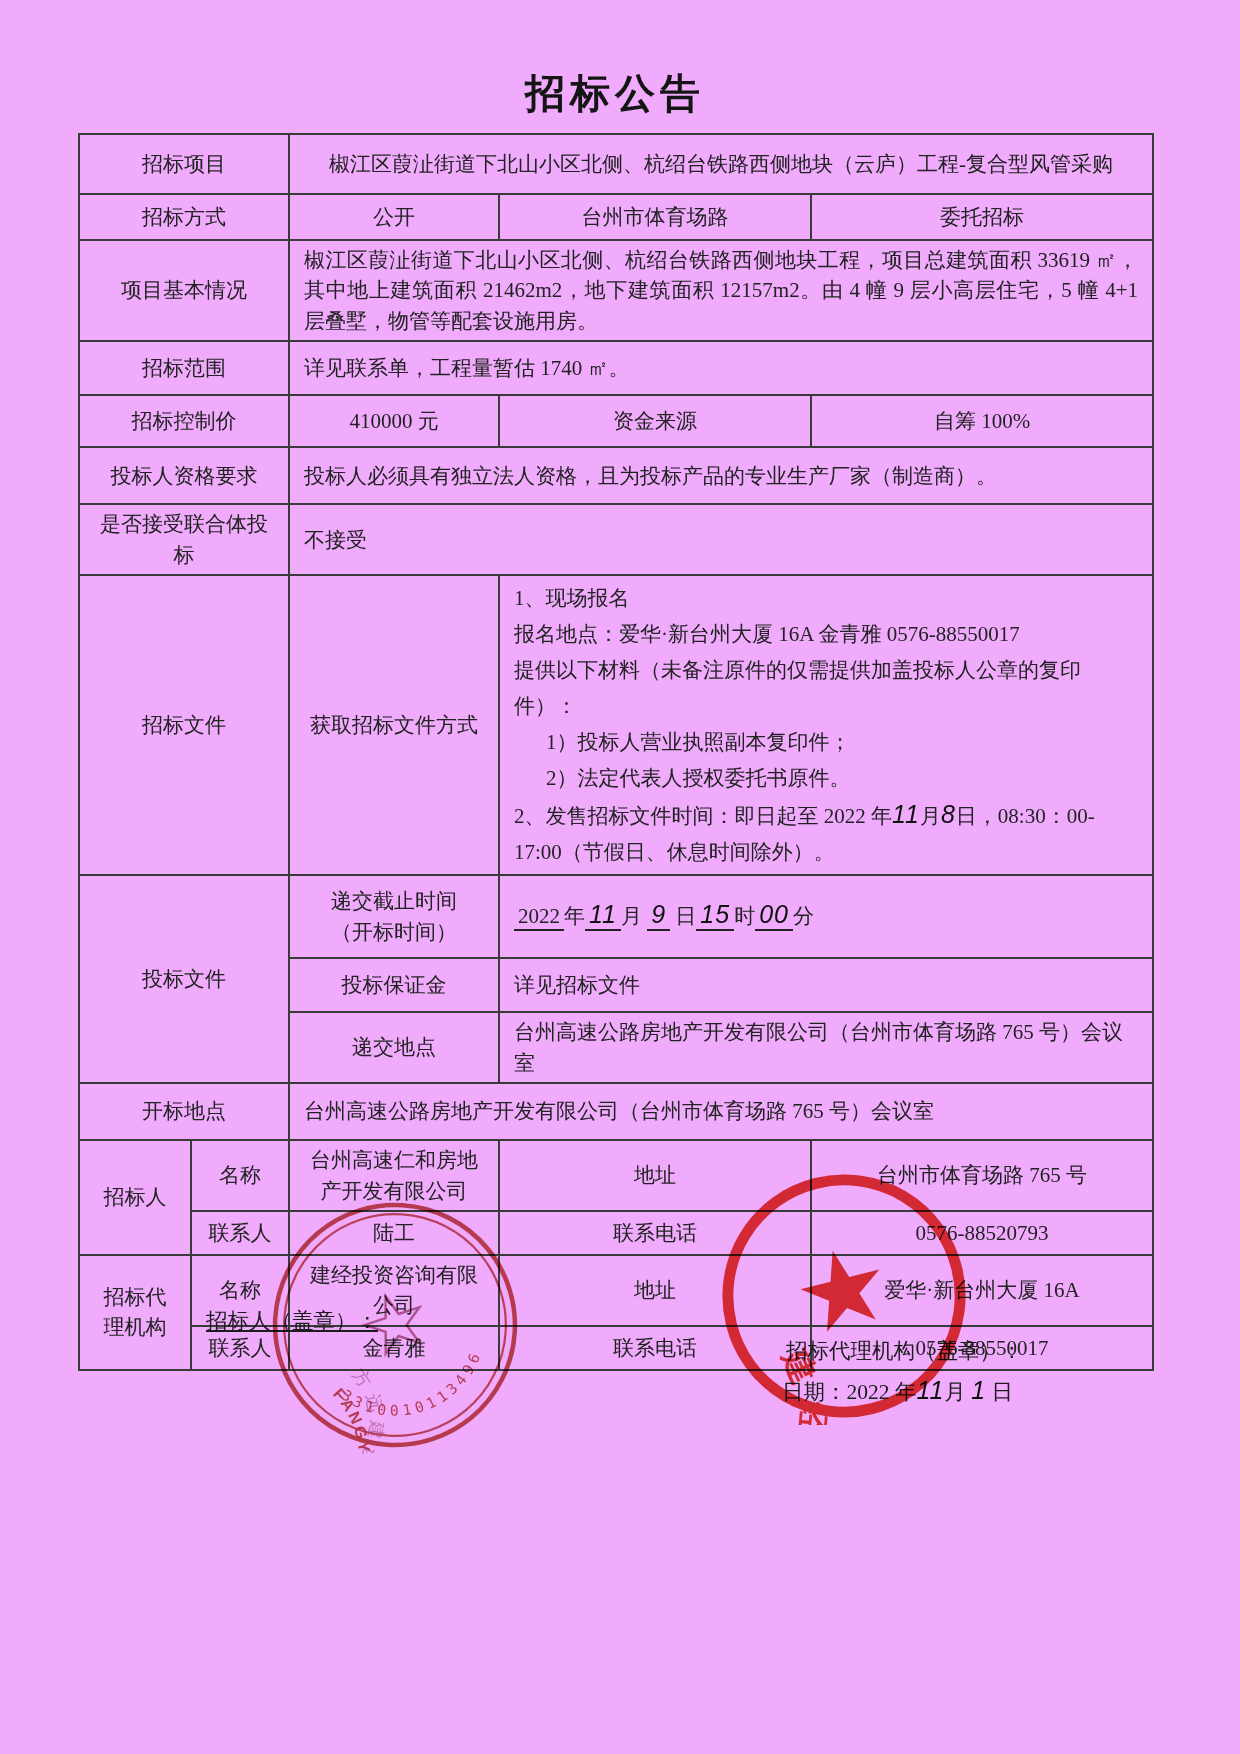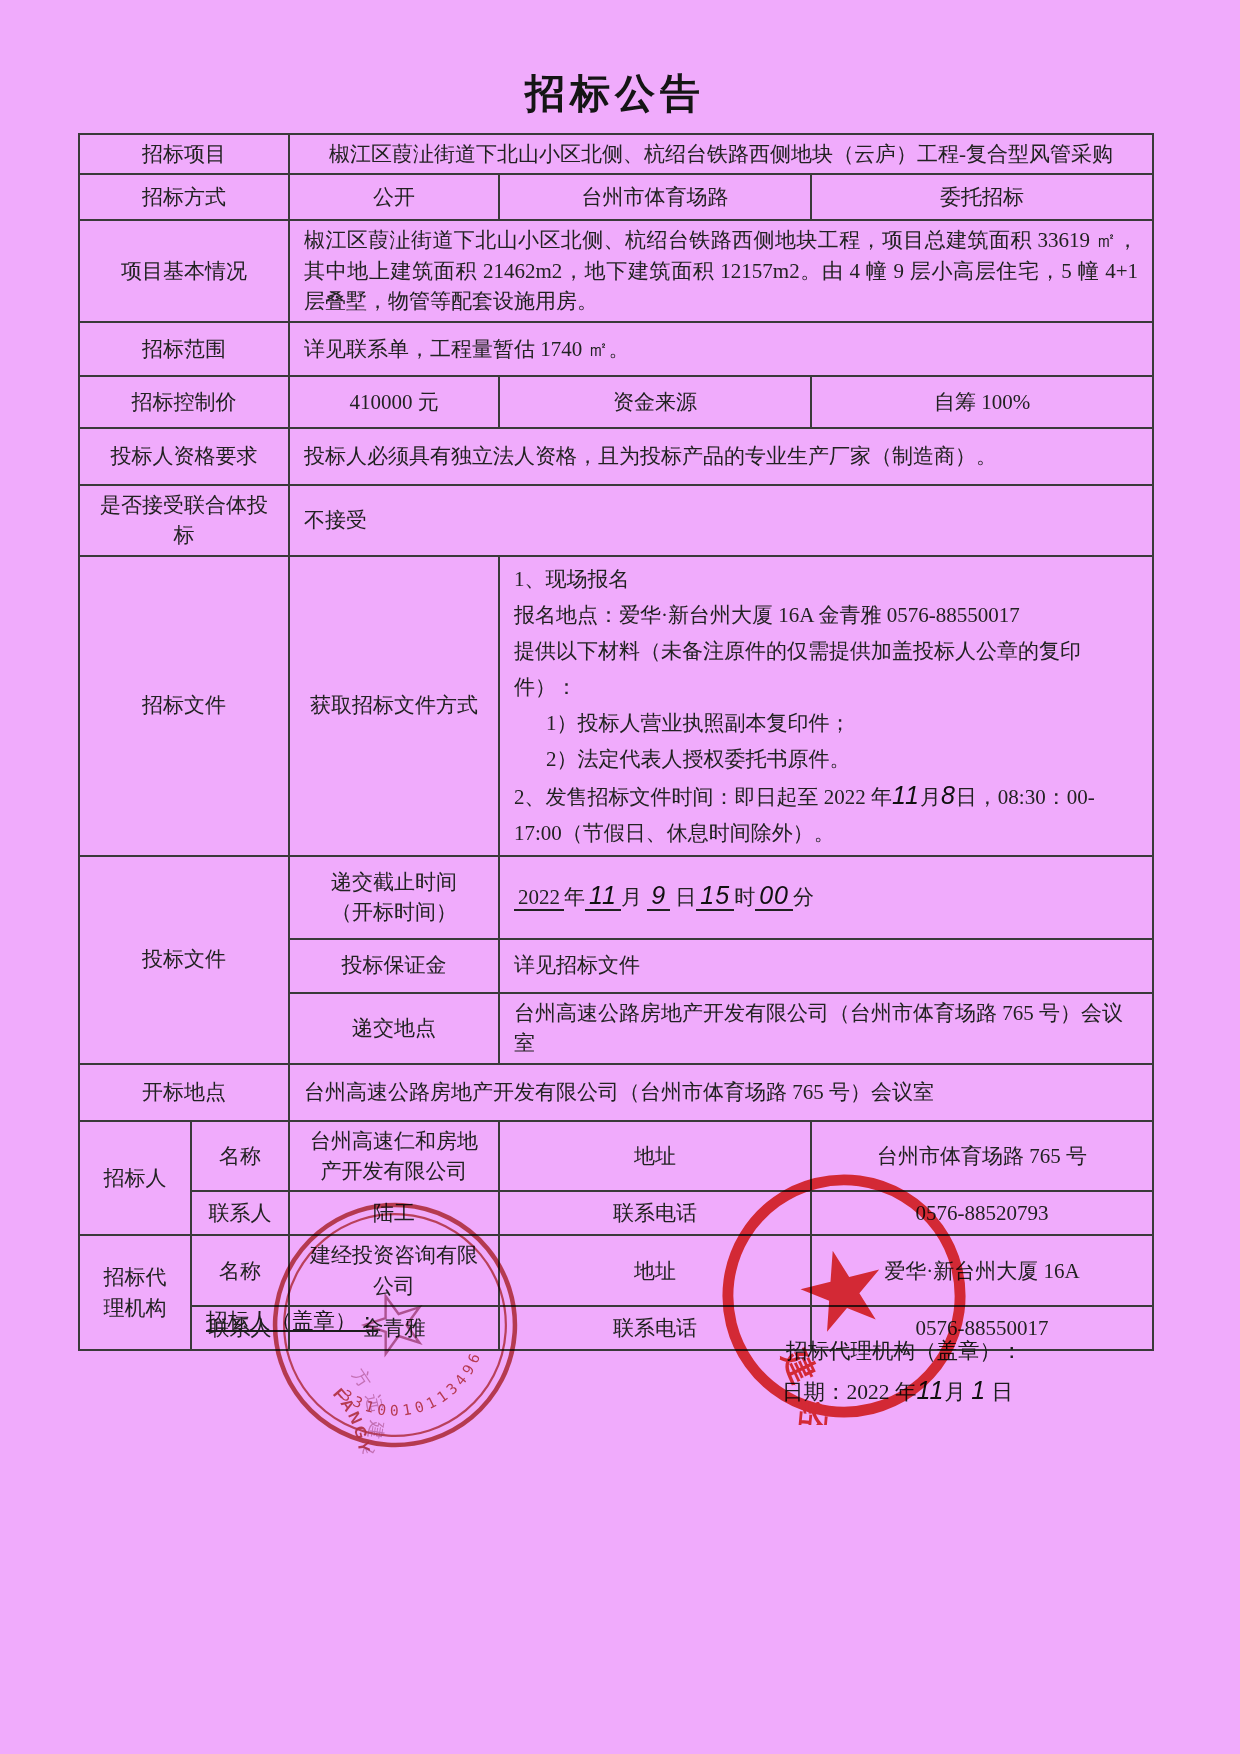--- a/index.html
+++ b/index.html
@@ -20,21 +20,21 @@
     border-collapse:collapse; table-layout:fixed;
     font-size:21px; color:#222;
   }
   table.doc td {
     border:2px solid #3a3a3a; vertical-align:middle;
     padding:4px 14px; line-height:1.45;
   }
   .lab   { text-align:center; }
   .val-c { text-align:center; }
   .val-l { text-align:left; }
-  .rh1  td{ height:40px; } .rh2  td{ height:46px; } .rh3  td{ height:98px;margin-left:26px; }
+  .rh1  td{ height:60px; } .rh2  td{ height:46px; } .rh3  td{ height:98px;margin-left:26px; }
   .rh4  td{ height:54px; } .rh5  td{ height:52px; } .rh6  td{ height:57px; }
   .rh7  td{ height:57px; } .rh8  td{ height:263px; } .rh9  td{ height:83px; }
   .rh10 td{ height:54px; } .rh11 td{ height:58px; } .rh12 td{ height:57px; }
   .rh13 td{ height:64px; } .rh14 td{ height:44px; } .rh15 td{ height:68px; }
   .rh16 td{ height:44px; }
   .just { text-align:justify; line-height:33px; }
   .doclines div { line-height:36px; }
   .indent { padding-left:32px; }
   .u { border-bottom:2px solid #222; padding:0 4px; display:inline-block; line-height:1.1; }
   .hand {

